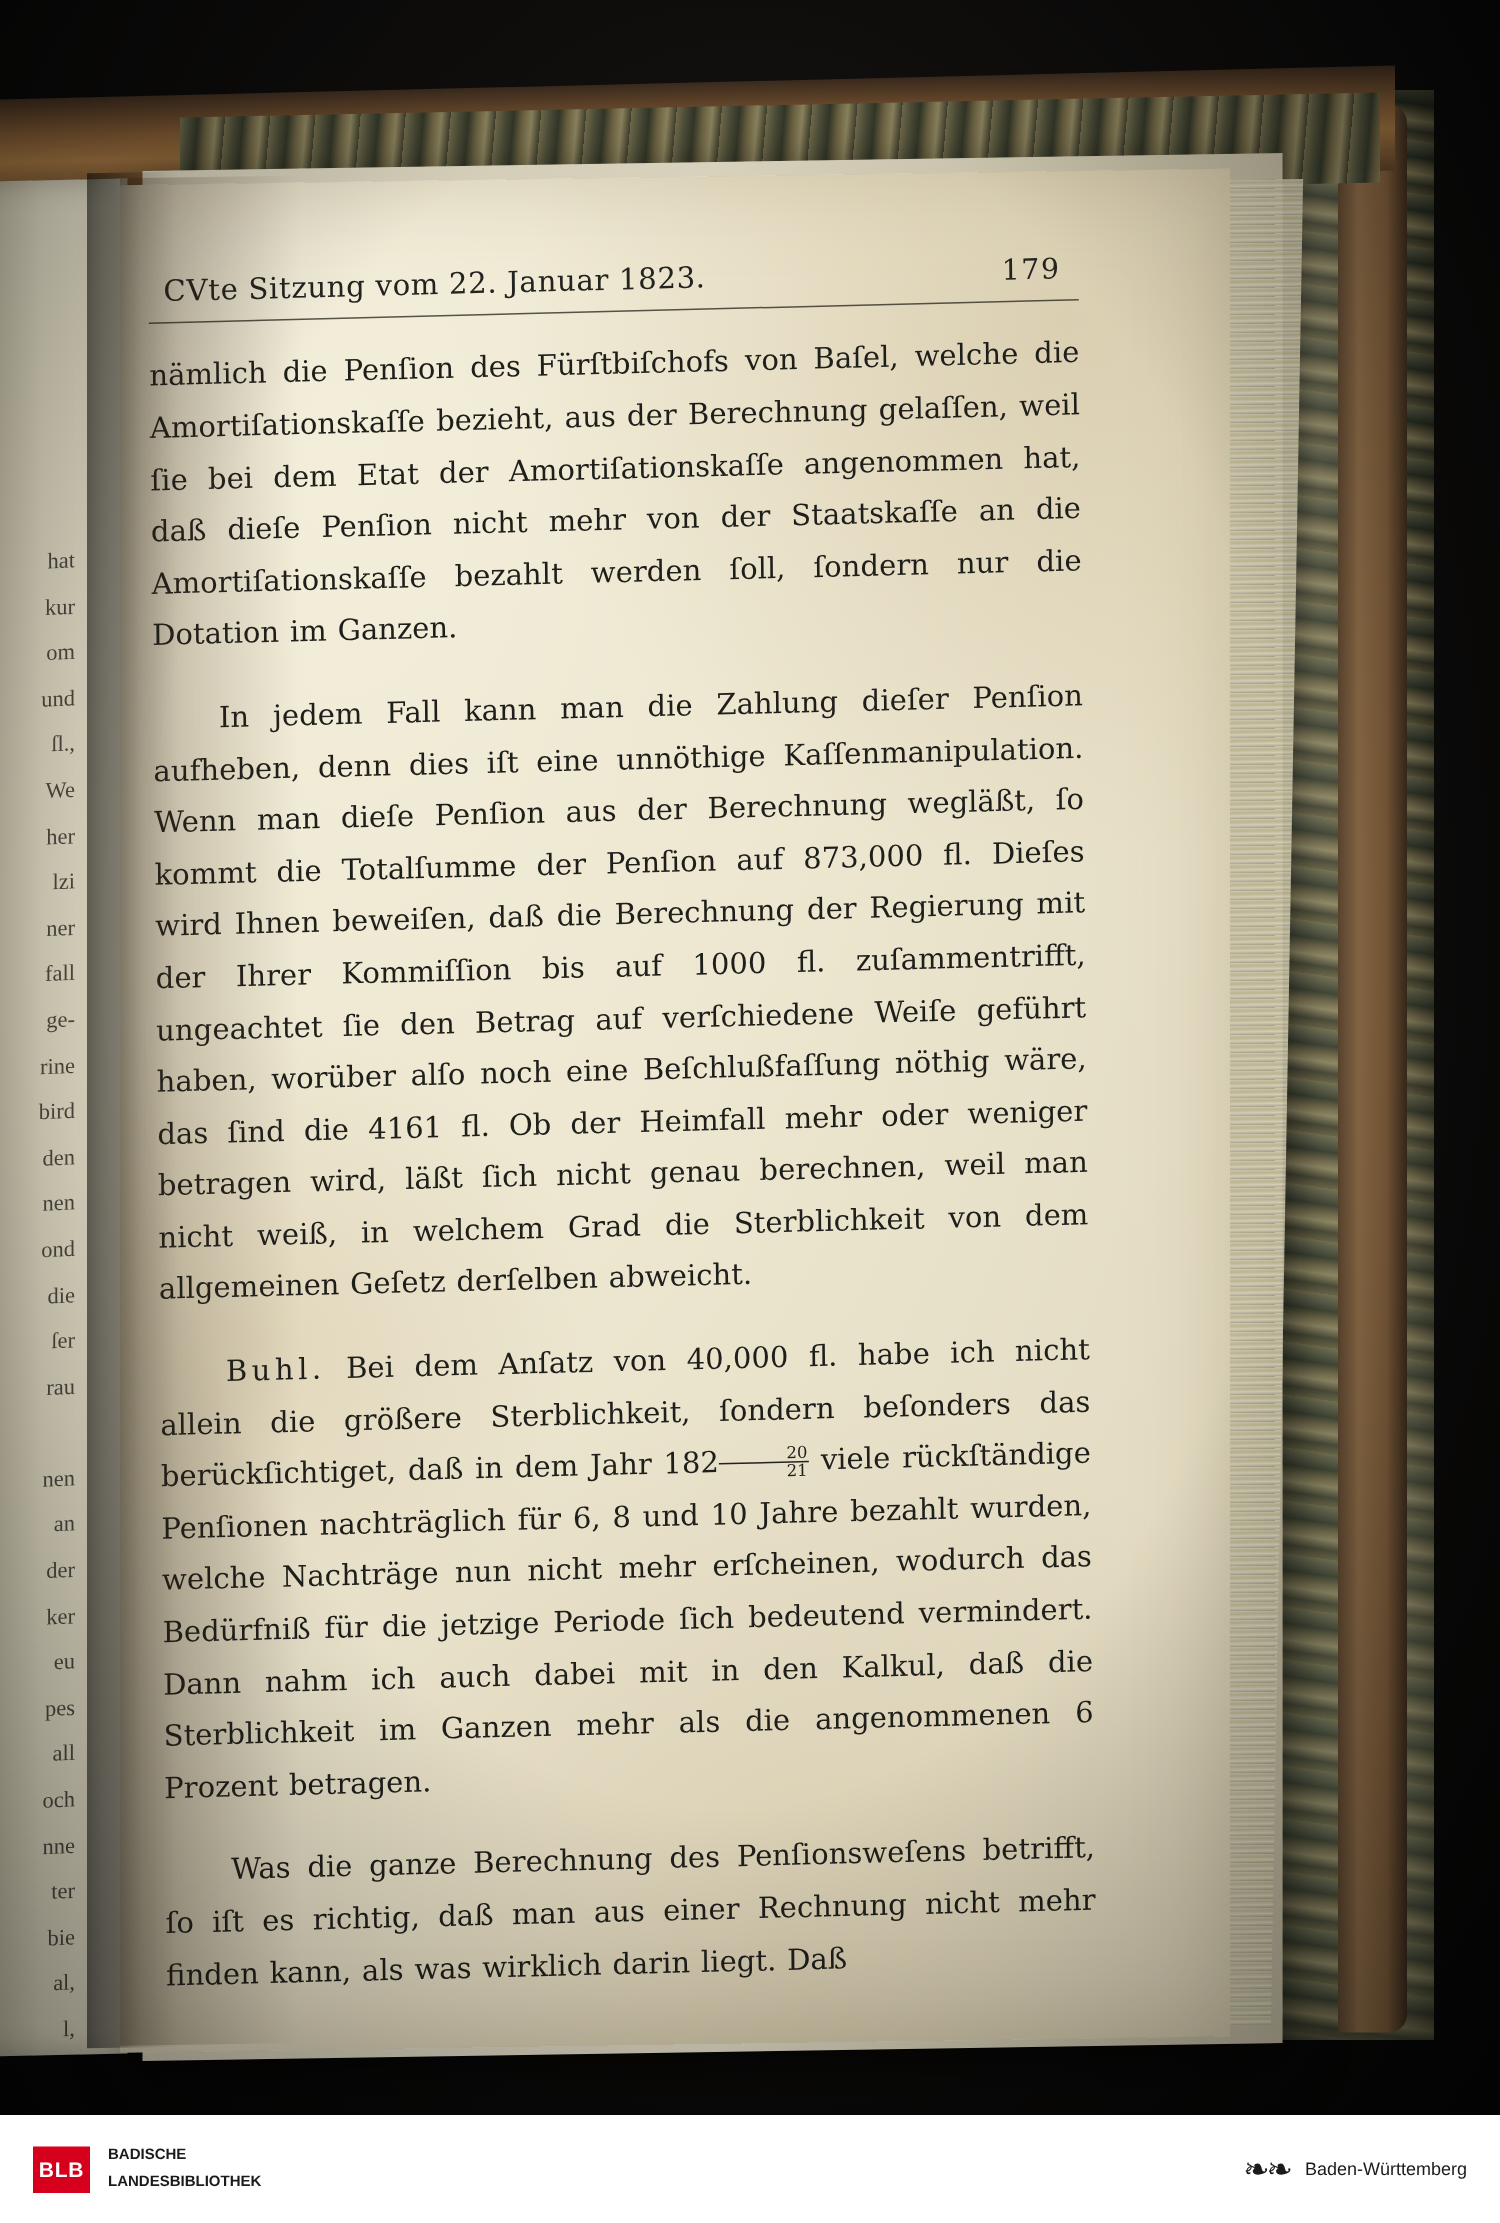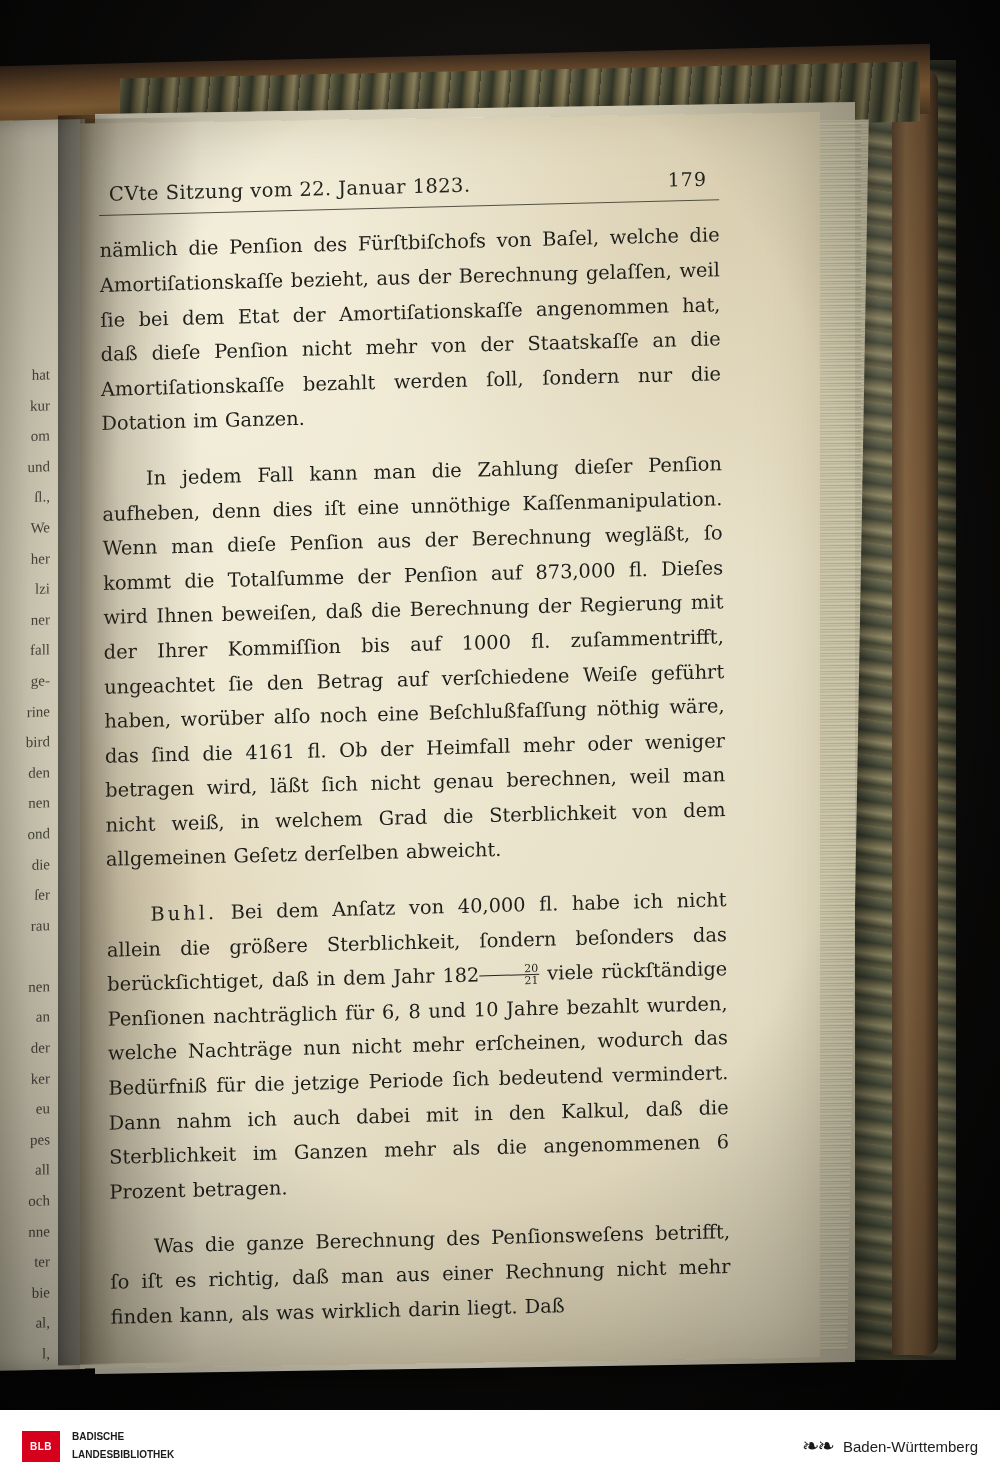--- a/index.html
+++ b/index.html
@@ -233,42 +233,42 @@
     padding: 0 22px;
     box-sizing: border-box;
   }
   .brand { display: flex; align-items: center; gap: 12px; }
   .blb-logo {
     width: 38px; height: 31px;
     background: #d6001c;
     color: #fff;
     font-family: "Liberation Sans", sans-serif;
     font-weight: bold;
-    font-size: 10px;
+    font-size: 14px;
     display: flex; align-items: center; justify-content: center;
     letter-spacing: .5px;
   }
   .brand-text {
     font-family: "Liberation Sans", sans-serif;
     font-size: 10px;
     font-weight: bold;
     color: #1b1b1b;
     line-height: 18px;
     text-transform: uppercase;
   }
   .state { display: flex; align-items: center; gap: 10px; }
   .griffins {
     font-size: 21px;
     color: #1b1b1b;
     letter-spacing: -2px;
     font-family: "DejaVu Sans", sans-serif;
   }
   .state-text {
     font-family: "Liberation Sans", sans-serif;
-    font-size: 15px;
+    font-size: 12px;
     color: #1b1b1b;
   }
 </style>
 </head>
 <body>
 
 <div class="scan">
   <div class="backdrop"></div>
   <div class="board-right"></div>
   <div class="spine-right"></div>

